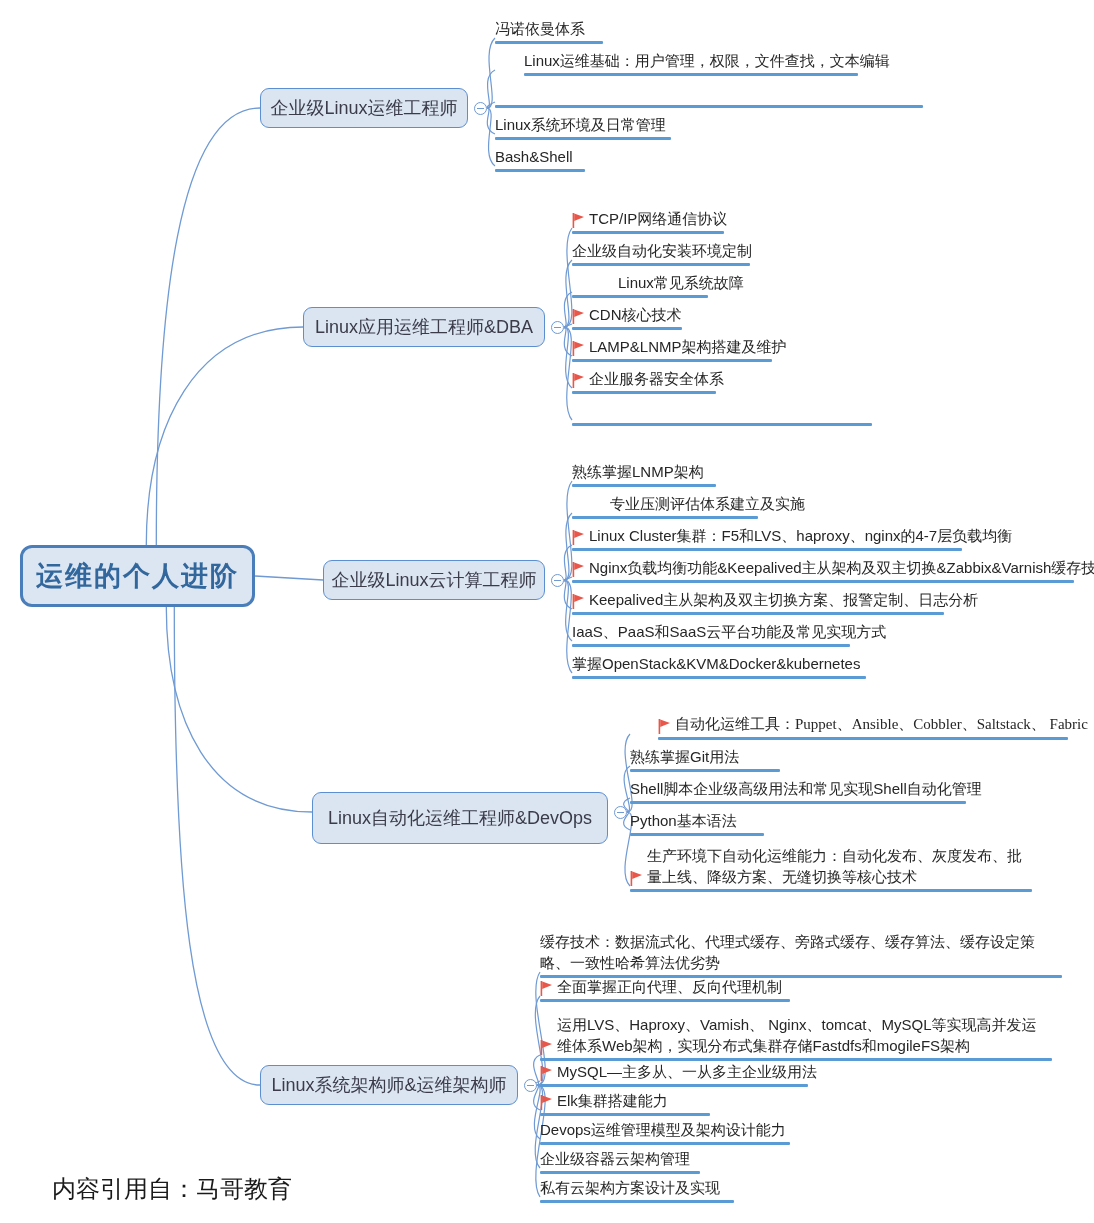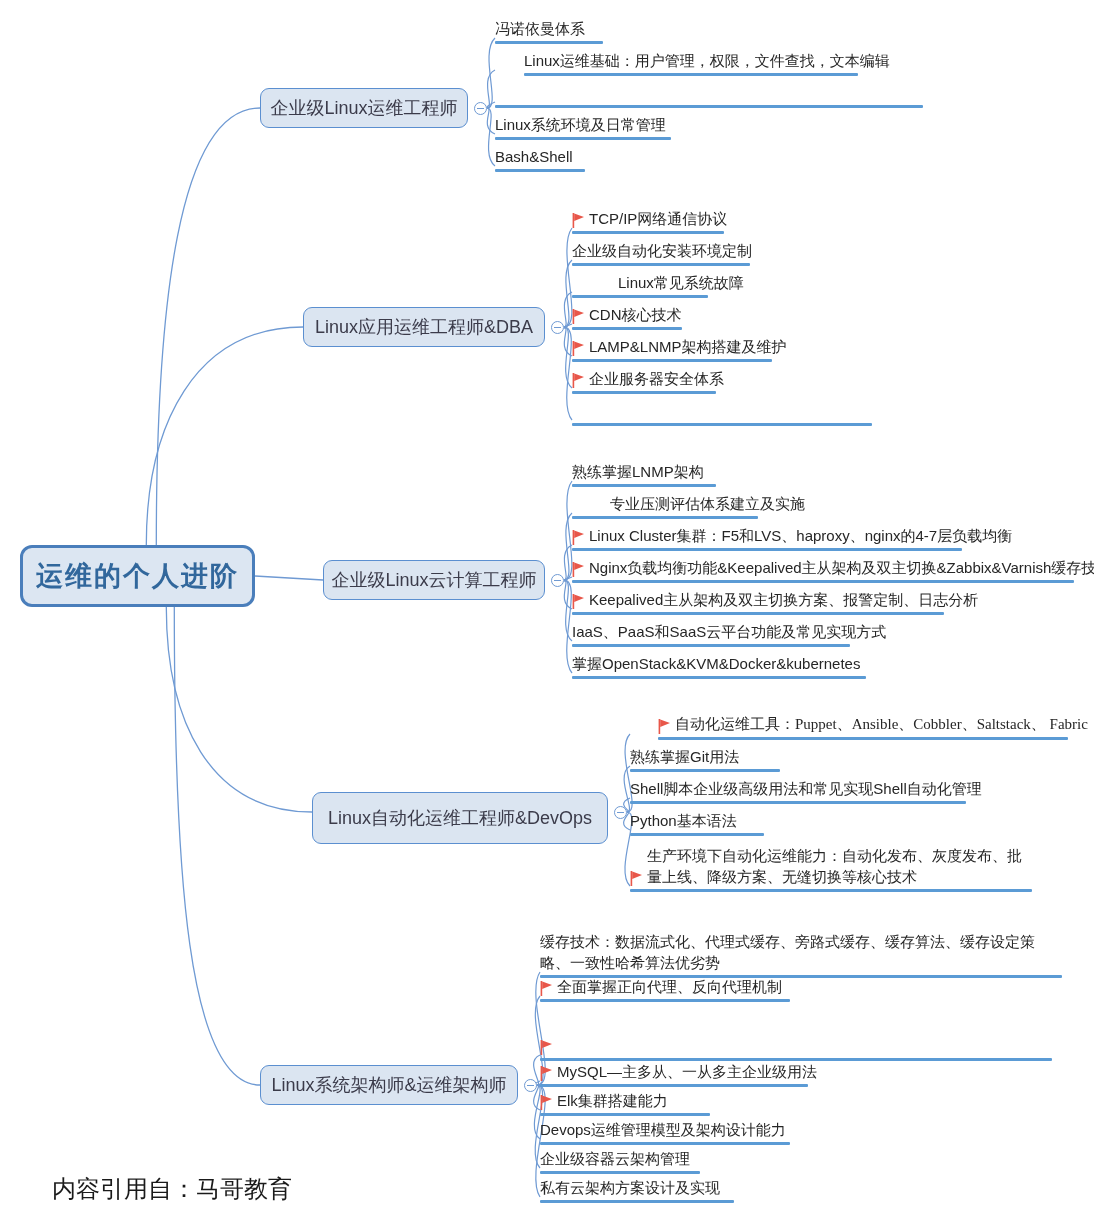--- a/index.html
+++ b/index.html
@@ -318,20 +318,21 @@
         <div class="leaf-text" style="left: 17px;">全面掌握正向代理、反向代理机制</div>
       </div>
       <div class="leaf" style="left: 540px; top: 1009px; width: 532px; height: 52px;">
         <div class="leaf-bar" style="width: 512px;"></div>
         <span class="flag">
           <svg width="13" height="15" viewBox="0 0 13 15">
             <rect x="0.6" y="0" width="1.6" height="15" fill="#e8574a"></rect>
             <path d="M2.2 0.6 L12 3.9 L2.2 8.0 Z" fill="#e8574a"></path>
           </svg>
         </span>
+        <div class="leaf-text wrap" style="left: 17px; width: 489px;">运用LVS、Haproxy、Vamish、 Nginx、tomcat、MySQL等实现高并发运维体系Web架构，实现分布式集群存储Fastdfs和mogileFS架构</div>
       </div>
       <div class="leaf" style="left: 540px; top: 1035px; width: 288px; height: 52px;">
         <div class="leaf-bar" style="width: 268px;"></div>
         <span class="flag">
           <svg width="13" height="15" viewBox="0 0 13 15">
             <rect x="0.6" y="0" width="1.6" height="15" fill="#e8574a"></rect>
             <path d="M2.2 0.6 L12 3.9 L2.2 8.0 Z" fill="#e8574a"></path>
           </svg>
         </span>
         <div class="leaf-text" style="left: 17px;">MySQL—主多从、一从多主企业级用法</div>

